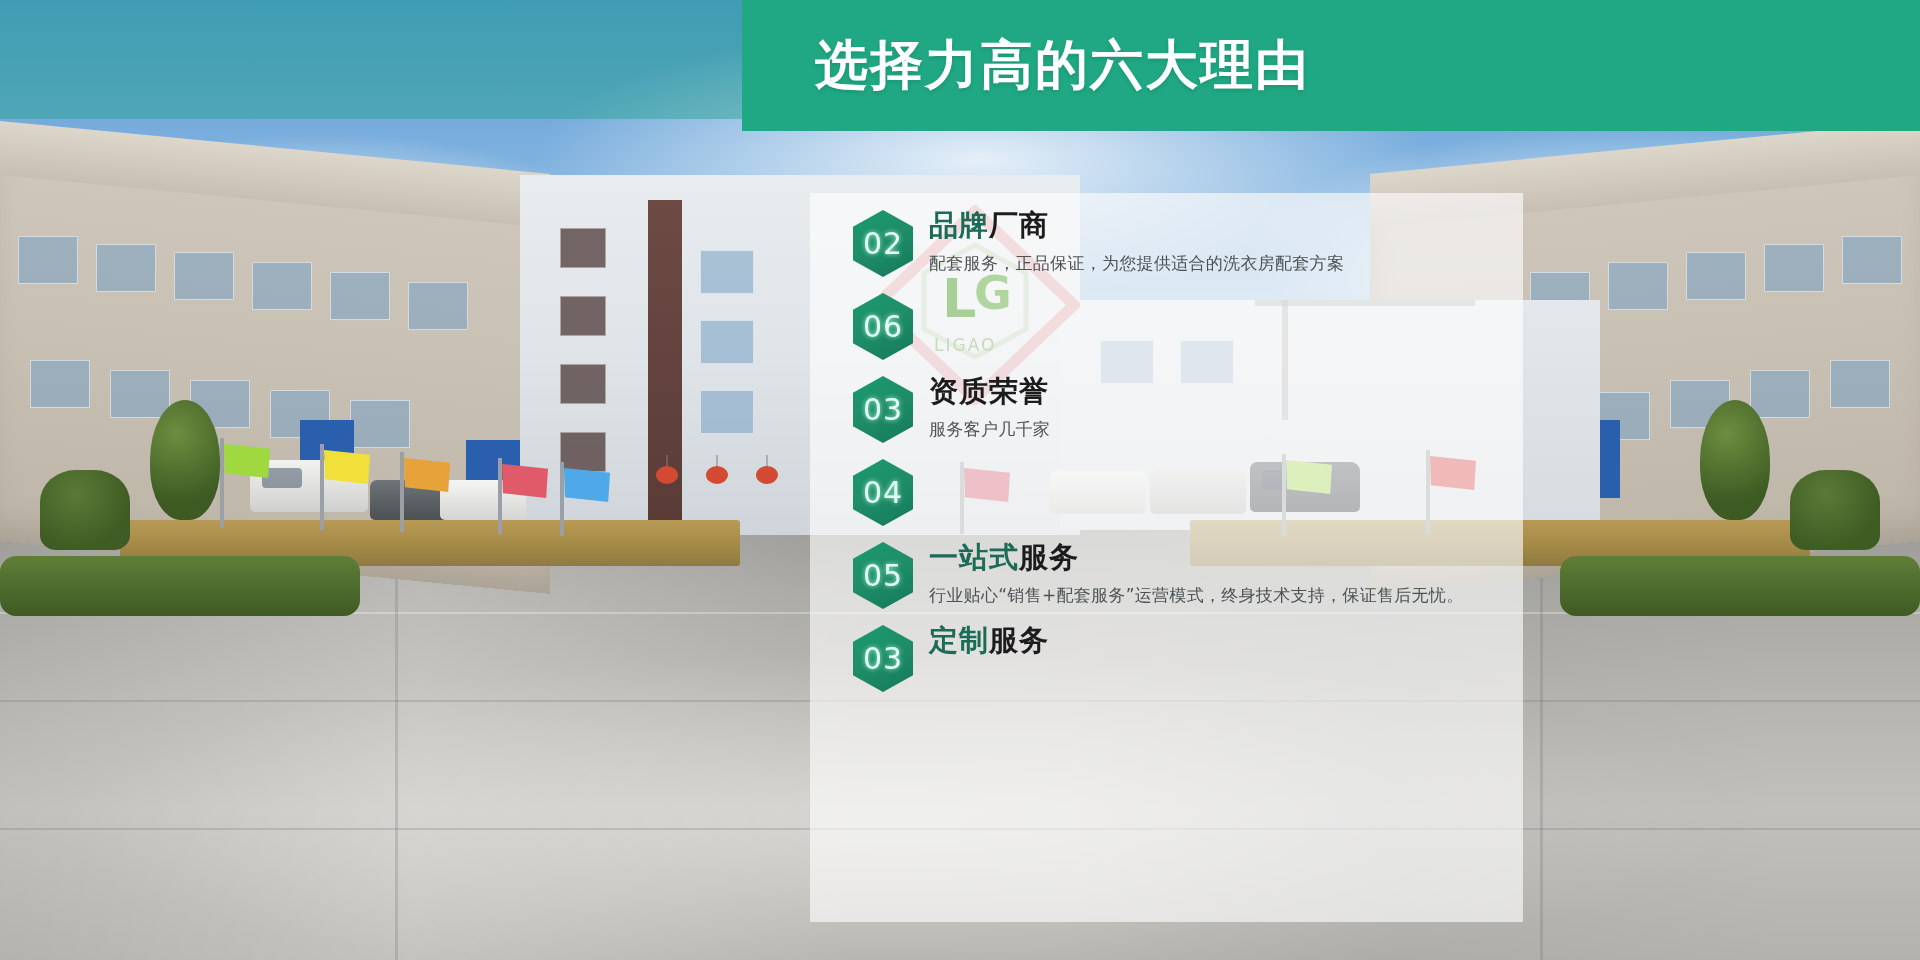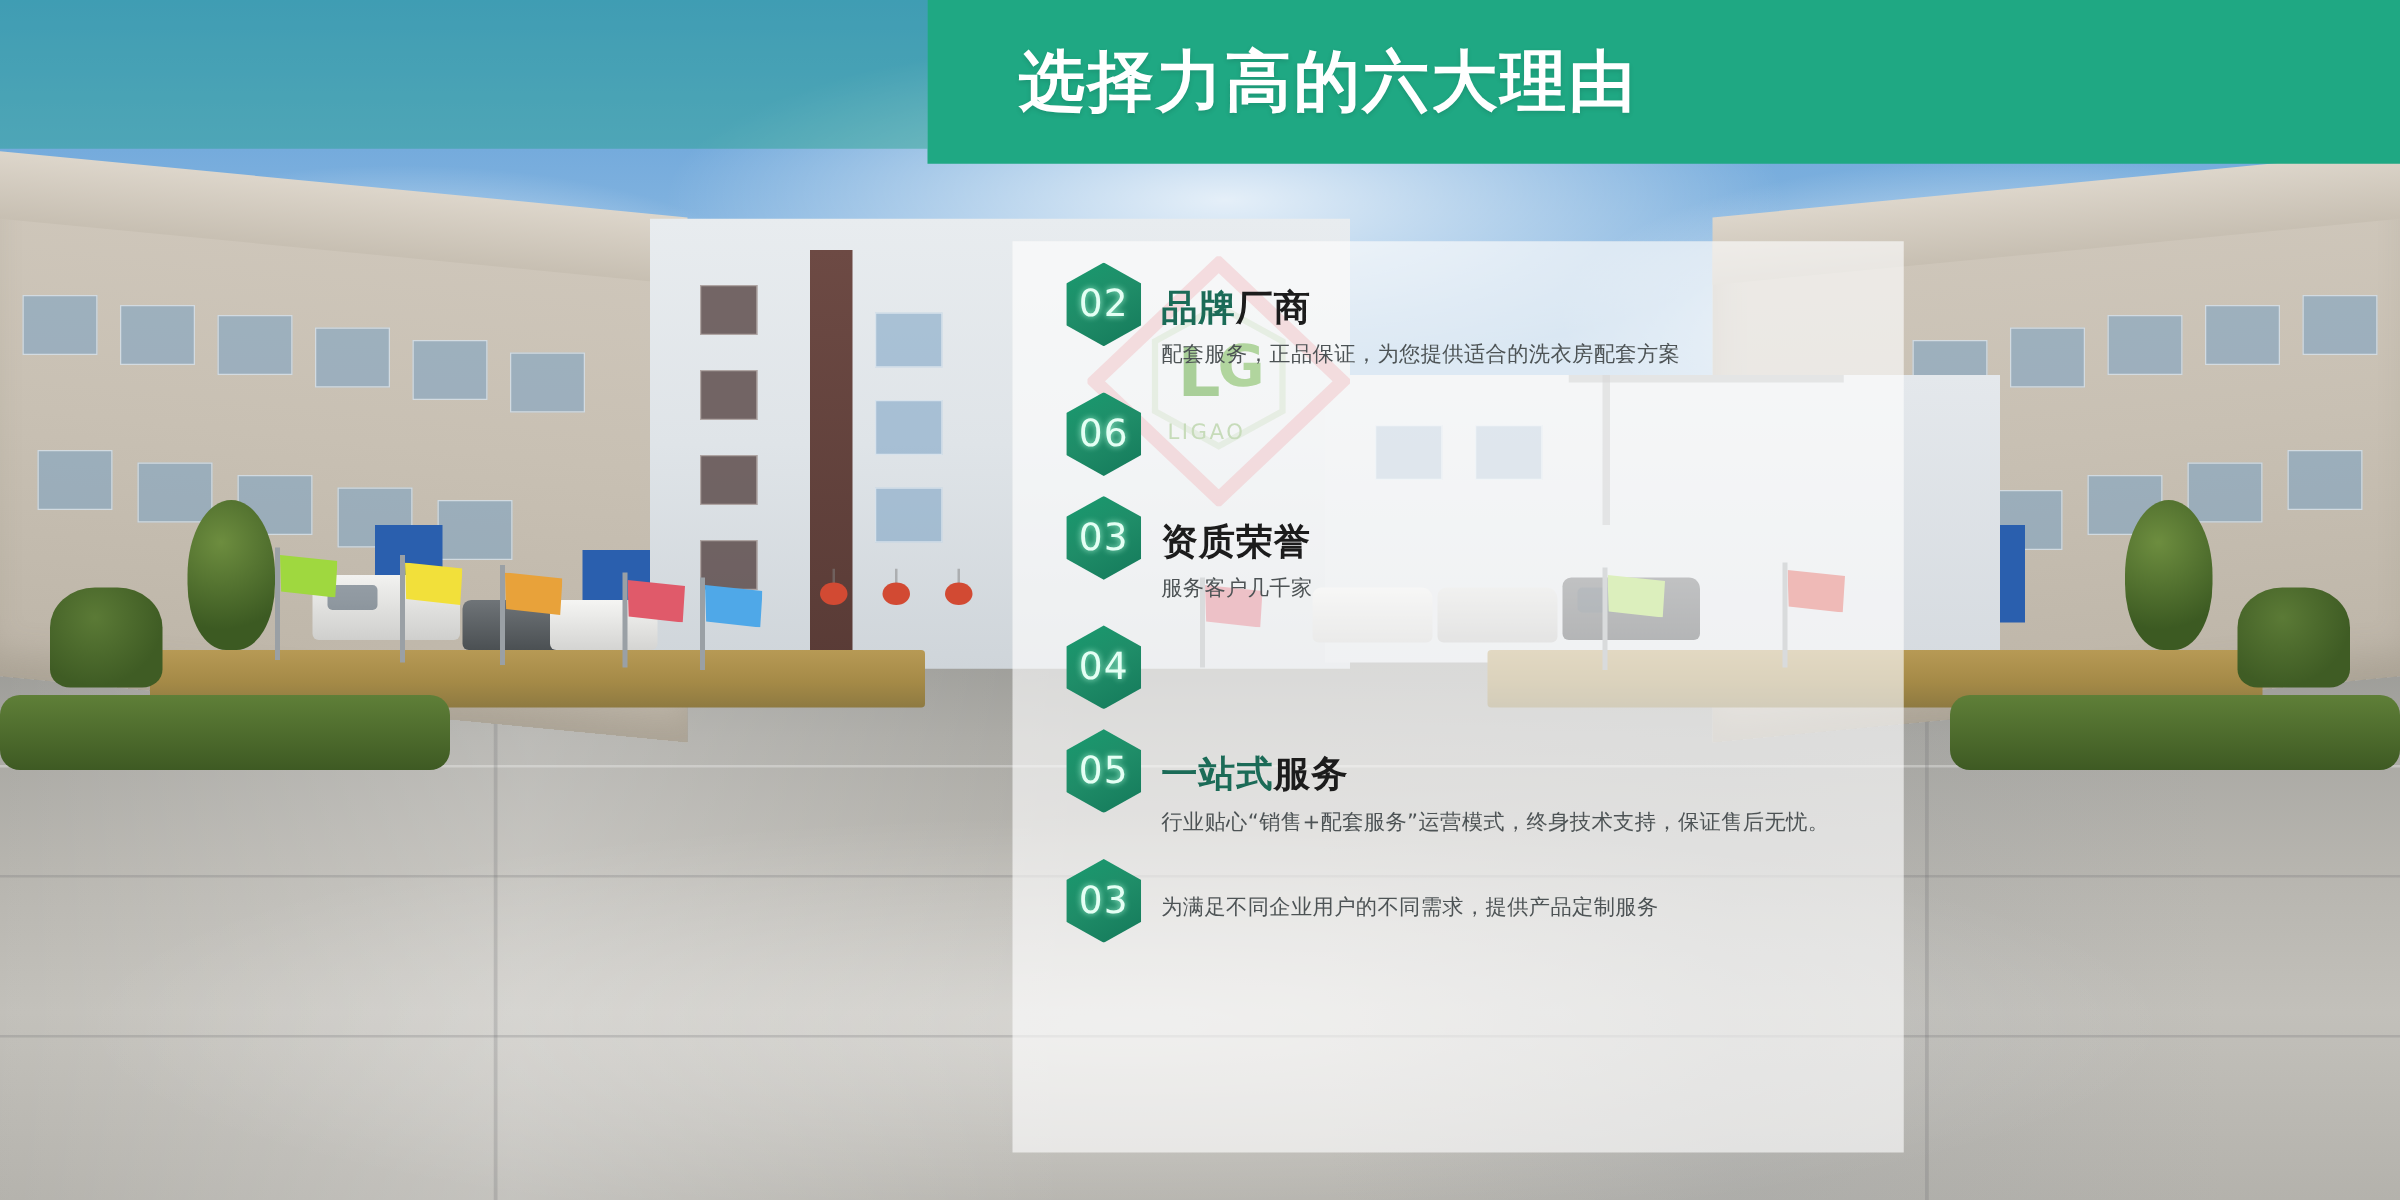--- a/index.html
+++ b/index.html
@@ -145,21 +145,21 @@
   .hexwrap{width:64px;flex:0 0 64px;position:relative;margin-top:4px;}
   .hex{
     width:60px;height:67px;
     clip-path:polygon(50% 0%,100% 25%,100% 75%,50% 100%,0% 75%,0% 25%);
     background:linear-gradient(150deg,#199a6f 0%,#1f8d68 48%,#14795a 100%);
     display:flex;align-items:center;justify-content:center;
     font-family:"DejaVu Sans","Liberation Sans",sans-serif;
     font-size:30px;font-weight:400;color:#e4fff4;letter-spacing:1px;
     text-shadow:0 0 5px rgba(180,255,225,.9);
   }
-  .texts{flex:1;padding-left:12px;padding-top:2px;margin-top:21px;}
+  .texts{flex:1;padding-left:12px;padding-top:2px;}
   .title{
     font-family:"DejaVu Sans","Liberation Sans",sans-serif;
     font-size:29px;font-weight:700;line-height:1.22;
     color:#1c1c1c;letter-spacing:1px;white-space:nowrap;
   }
   .title .g{color:#1b6b57;}
   .desc{
     margin-top:7px;
     font-family:"DejaVu Sans","Liberation Sans",sans-serif;
     font-size:17px;line-height:1.55;color:#4d5355;letter-spacing:.3px;
@@ -328,18 +328,18 @@
         <div class="title"><span class="g">一站式</span><span>服务</span></div>
         <div class="desc" style="max-width:580px;">行业贴心“销售+配套服务”运营模式，终身技术支持，保证售后无忧。</div>
       </div>
     </div>
 
     <div class="item">
       <div class="hexwrap">
         <div class="hex">03</div>
       </div>
       <div class="texts">
-        <div class="desc">为满足不同企业用户的不同需求，提供产品定制服务</div>
+        <div class="title"><span class="g">定制</span><span>服务</span></div>
       </div>
     </div>
 
   </div>
 </div>
 
 </body></html>

